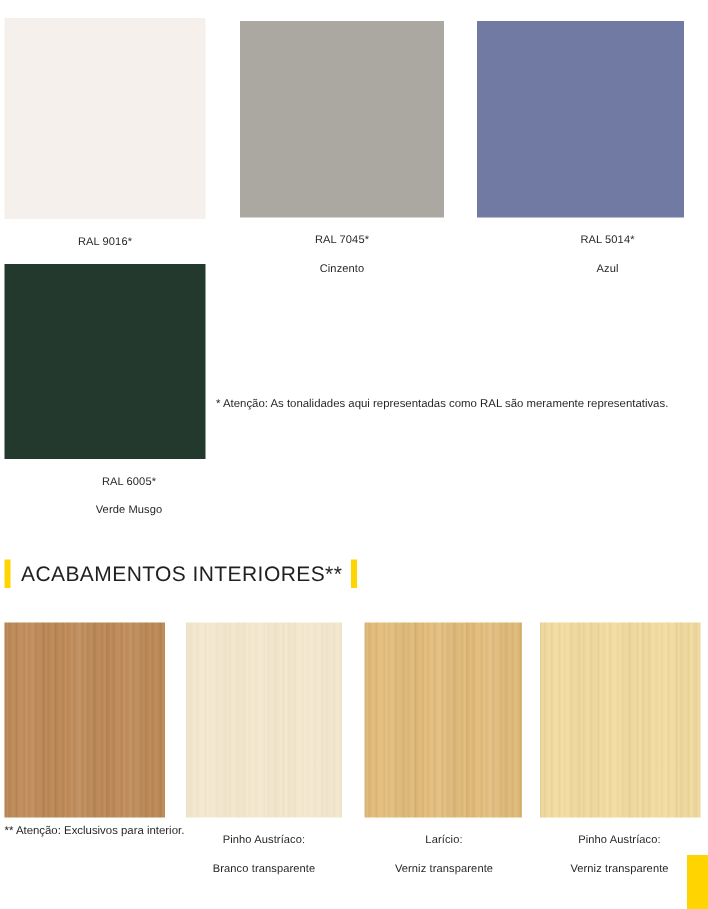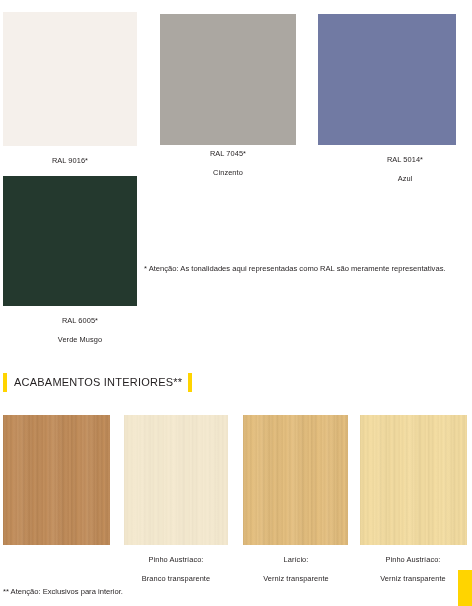--- a/index.html
+++ b/index.html
@@ -44,23 +44,23 @@
   .swatch-label .l1 { display: block; }
   .swatch-label .l2 { display: block; }
 
   
   #ral-0 { left: 3px;   top: 12px;  width: 134px; height: 134px; }
   #ral-1 { left: 160px; top: 14px;  width: 136px; height: 131px; }
   #ral-2 { left: 318px; top: 14px;  width: 138px; height: 131px; }
   #ral-3 { left: 3px;   top: 176px; width: 134px; height: 130px; }
 
   #ral-lbl-0 { left: 3px;   top: 147px; width: 134px; }
-  #ral-lbl-1 { left: 160px; top: 140px; width: 136px; }
+  #ral-lbl-1 { left: 160px; top: 146px; width: 136px; }
   #ral-lbl-2 { left: 336px; top: 146px; width: 138px; }
-  #ral-lbl-3 { left: 13px;   top: 307px; width: 134px; }
+  #ral-lbl-3 { left: 19px;   top: 307px; width: 134px; }
 
   
   .note {
     position: absolute;
     font-size: 7.6px;
     line-height: 10.6px;
     color: #231f20;
   }
   #ral-note { left: 144px; top: 264px; width: 312px; }
 
@@ -73,21 +73,21 @@
     display: flex;
     align-items: center;
   }
   .banner-rule {
     width: 4px;
     align-self: stretch;
     background: #ffd400;
     flex: 0 0 auto;
   }
   .banner-text {
-    font-size: 11px;
+    font-size: 14px;
     line-height: 19px;
     letter-spacing: 0.02em;
     color: #231f20;
     padding: 0 6px 0 7px;
     white-space: nowrap;
   }
 
   
   #wood-0 { left: 3px;   top: 415px; width: 107px; height: 130px; }
   #wood-1 { left: 124px; top: 415px; width: 104px; height: 130px; }
@@ -128,21 +128,21 @@
         rgba(255,255,255,0.05) 17px,
         rgba(0,0,0,0.03) 26px,
         rgba(0,0,0,0.00) 34px);
     pointer-events: none;
   }
   .grain.soft::after { opacity: 0.45; }
   .grain.strong::after { opacity: 1; }
   .grain.medium::after { opacity: 0.8; }
 
   
-  #wood-note { left: 3px; top: 587px; width: 300px; }
+  #wood-note { left: 3px; top: 549px; width: 300px; }
 
   
   #edge-tab {
     position: absolute;
     left: 458px;
     top: 570px;
     width: 14px;
     height: 36px;
     background: #ffd400;
   }

